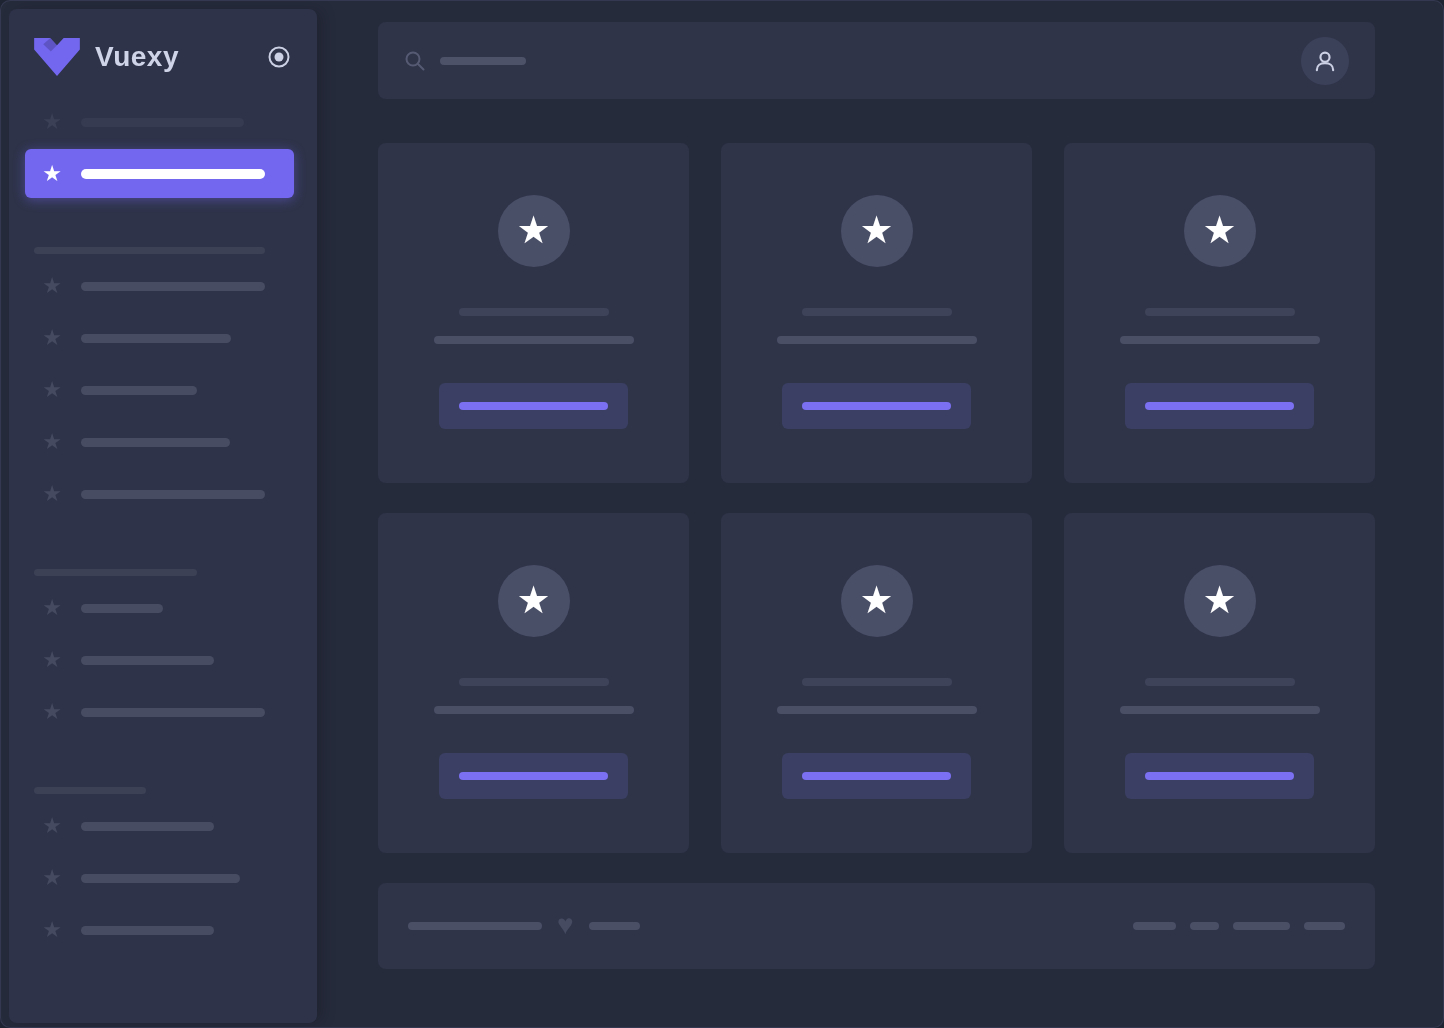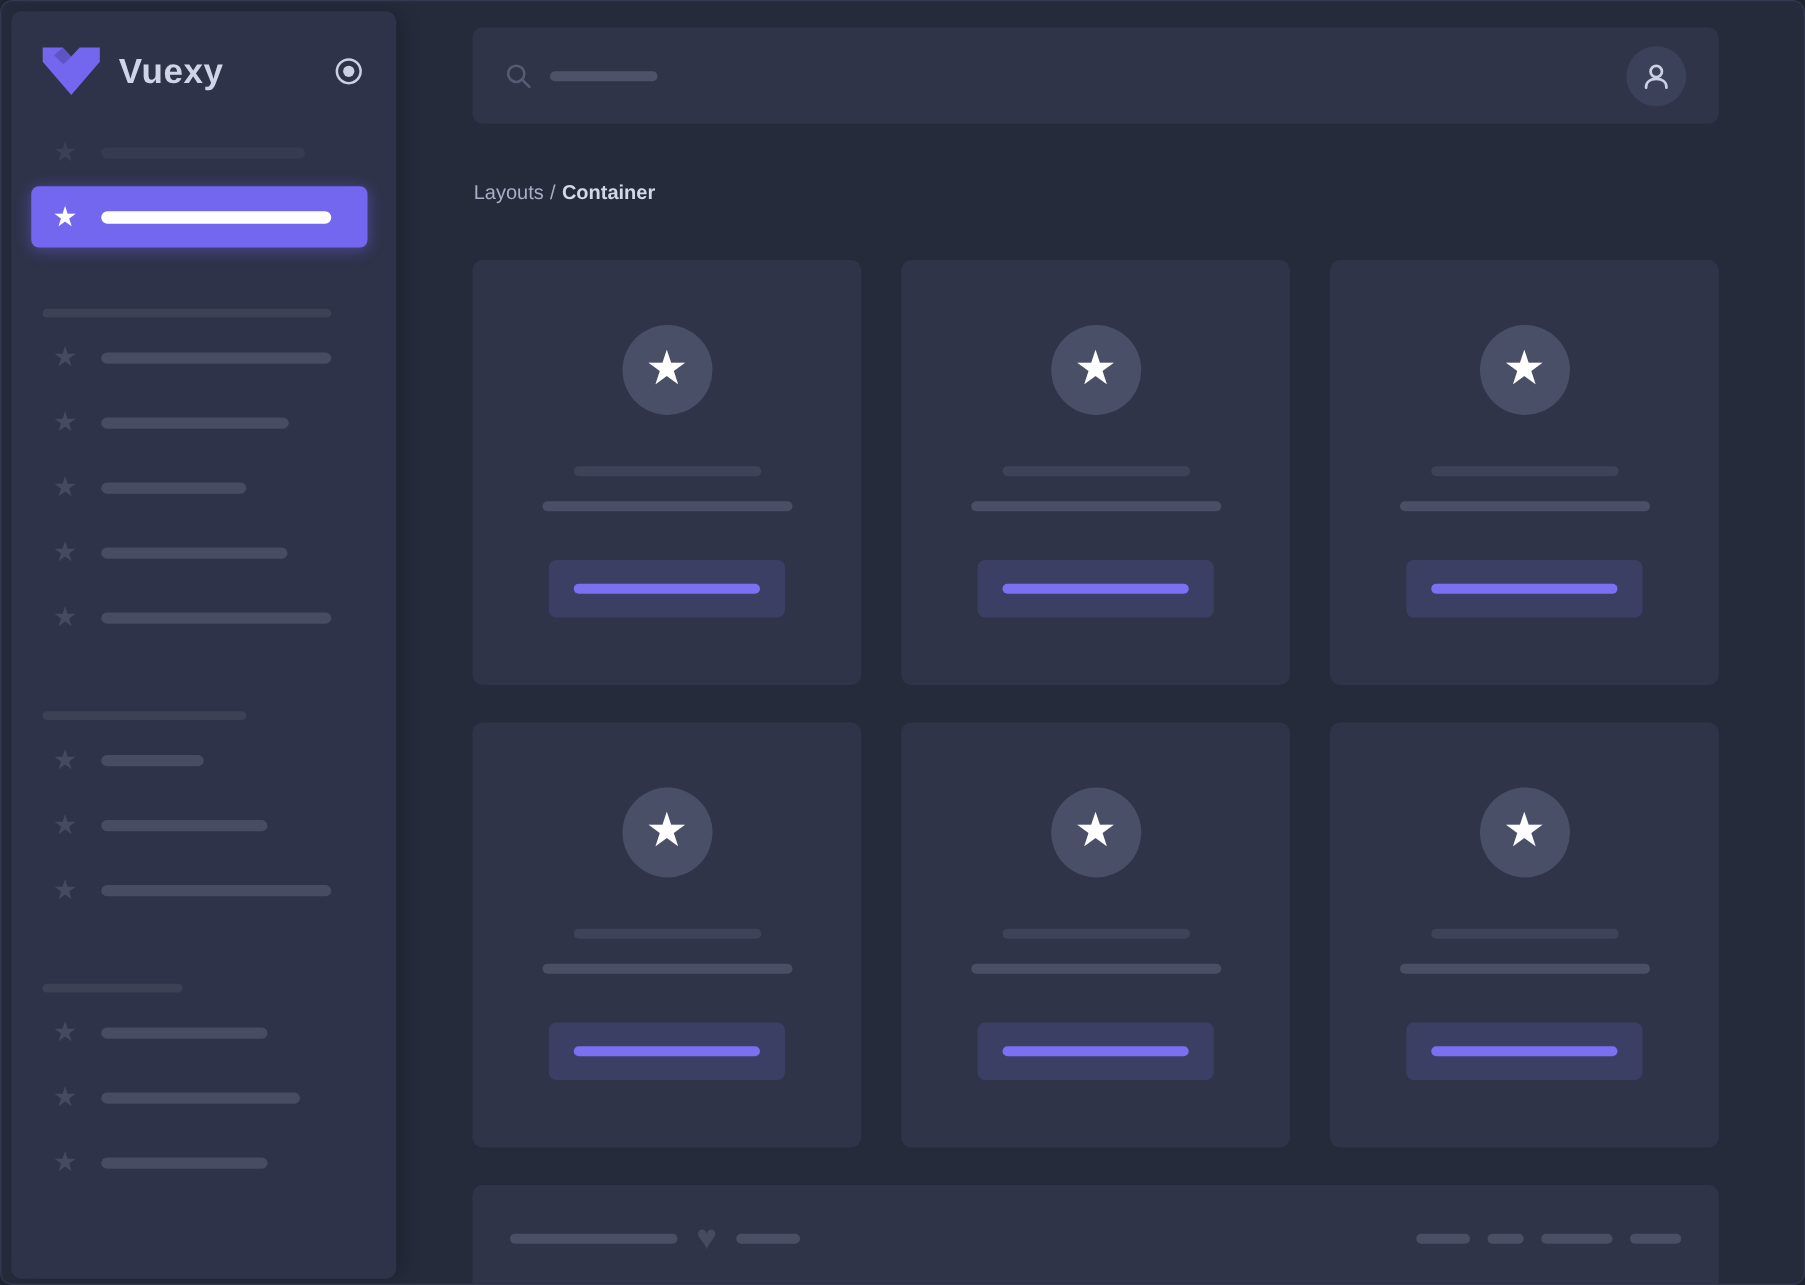--- a/index.html
+++ b/index.html
@@ -181,23 +181,20 @@
         <span class="search-bar" style="width:86px"></span>
       </div>
       <div class="avatar">
         <svg width="26" height="26" viewBox="0 0 24 24">
           <circle cx="12" cy="8.5" r="4.2" fill="none" stroke="#ccd0e4" stroke-width="2"></circle>
           <path d="M4.5 20.5 v-0.5 c0 -4 3.3 -6 7.5 -6 s7.5 2 7.5 6 v0.5" fill="none" stroke="#ccd0e4" stroke-width="2" stroke-linecap="round"></path>
         </svg>
       </div>
     </header>
 
-    <div class="breadcrumb">
-      <span class="crumb-parent">Layouts</span><span class="crumb-sep">/</span><span class="crumb-current">Container</span>
-    </div>
 
     <div class="grid">
 
       <div class="card">
         <div class="card-avatar">
             <span class="star">★</span>
           </div>
         <span class="card-line1" style="width:150px"></span>
         <span class="card-line2" style="width:200px"></span>
         <button class="card-btn">

